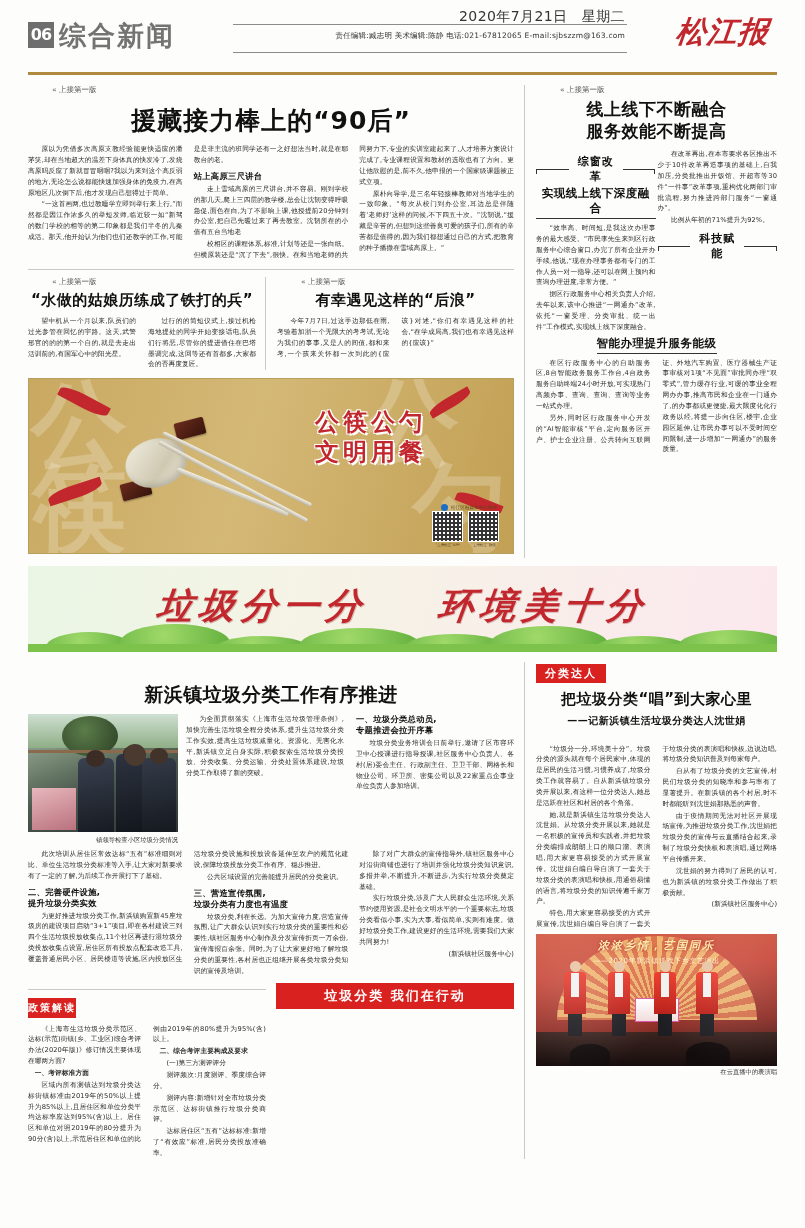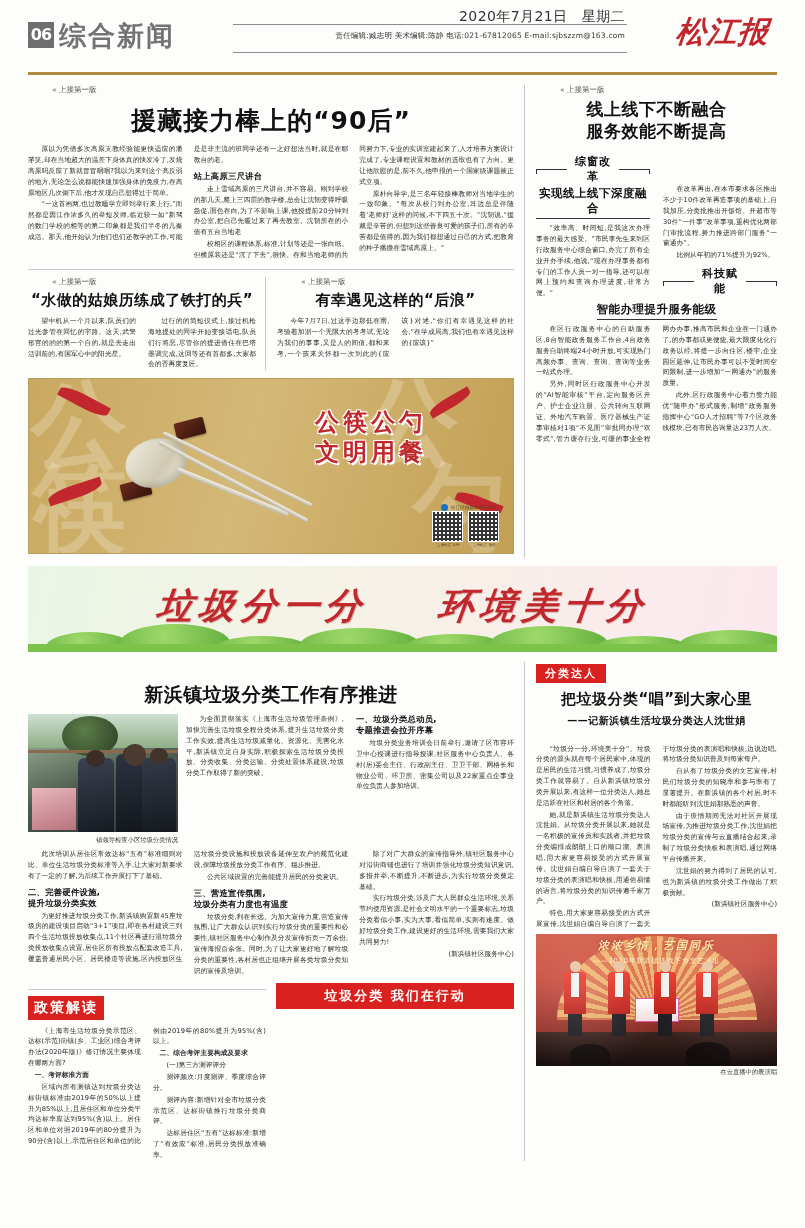--- a/index.html
+++ b/index.html
@@ -200,21 +200,21 @@
   }
   .bush{
     position:absolute;bottom:-10px;border-radius:50% 50% 0 0;
     background:radial-gradient(circle at 40% 30%,#9fd96a,#5fae3a);
   }
   .gb-base{position:absolute;left:0;right:0;bottom:0;height:8px;background:#7cc24b;}
 
   
   .badge-red{
     display:inline-block;background:#d9221f;color:#fff;
-    font-size:14px;font-weight:bold;padding:3px 6px;letter-spacing:2px;
+    font-size:10px;font-weight:bold;padding:3px 0;letter-spacing:2px;
     font-family:"DejaVu Serif","Liberation Serif",serif;
   }
   .badge-red.sm{font-size:11px;padding:2px 9px;}
   .banner-red{
     background:#d9221f;color:#fff;text-align:center;
     font-size:13px;font-weight:bold;letter-spacing:2px;padding:4px 0;
     font-family:"DejaVu Serif","Liberation Serif",serif;
   }
   .sub-dash{
     font-size:10px;font-weight:bold;color:#111;text-align:center;margin:-3px 0 16px;
@@ -390,31 +390,32 @@
 
       </div>
 
       <div class="col-side">
         <div class="contfrom">上接第一版</div>
         <div class="hl-lg">
           <div>线上线下不断融合</div>
           <div>服务效能不断提高</div>
         </div>
 
-        <div style="display:flex;gap:13px;align-items:flex-end;">
+        <div style="display:flex;gap:2px;">
           <div style="width:50%;">
             <div class="kicker-box">
               <div class="kicker-l1">
                 <span class="kb-line l"></span>
                 <span>综窗改革</span>
                 <span class="kb-line r"></span>
               </div>
               <div class="kicker-l2">实现线上线下深度融合</div>
             </div>
             <p class="bt">“效率高、时间短,是我这次办理事务的最大感受。”市民李先生来到区行政服务中心综合窗口,办完了所有企业开办手续,他说,“现在办理事务都有专门的工作人员一对一指导,还可以在网上预约和查询办理进度,非常方便。”</p>
+            <p class="bt">据区行政服务中心相关负责人介绍,去年以来,该中心推进“一网通办”改革,依托“一窗受理、分类审批、统一出件”工作模式,实现线上线下深度融合。</p>
           </div>
           <div style="width:50%;">
             <p class="bt">在改革再出,在本市要求各区推出不少于10件改革再造事项的基础上,自我加压,分类批推出开饭馆、开超市等30件“一件事”改革事项,重构优化两部门审批流程,努力推进跨部门服务“一窗通办”。</p>
             <p class="bt">比例从年初的71%提升为92%。</p>
             <div class="kicker-box">
               <div class="kicker-l1">
                 <span class="kb-line l"></span>
                 <span>科技赋能</span>
                 <span class="kb-line r"></span>
               </div>
@@ -422,21 +423,20 @@
           </div>
         </div>
 
         <div class="kicker-box" style="margin-top:-2px;">
           <div class="kicker-l2">智能办理提升服务能级</div>
         </div>
 
         <div class="tcols2">
           <p class="bt">在区行政服务中心的自助服务区,8台智能政务服务工作台,4台政务服务自助终端24小时开放,可实现热门高频办事、查询、查询、查询等业务一站式办理。</p>
           <p class="bt">另外,同时区行政服务中心开发的“AI智能审核”平台,定向服务区开户、护士企业注册、公共转向互联网证、外地汽车购置、医疗器械生产证事审核对1项“不见面”审批同办理“双零式”,管力缓存行业,可缓的事业全程网办办事,推高市民和企业在一门通办了,的办事都或更便捷,最大限度化化行政务以经,将提一步向住区,楼宇,企业园区延伸,让市民办事可以不受时间空间限制,进一步增加“一网通办”的服务质量。</p>
-          <p class="bt">此外,区行政服务中心着力赞力能优“随申办”形式服务,制增“政务服务指挥中心“GO人才招聘”等7个区政务线模块,已有市民咨询量达23万人次。</p>
         </div>
       </div>
 
     </div>
 
     <div class="gb">
       <div class="bush" style="left:18px;width:86px;height:30px;"></div>
       <div class="bush" style="left:92px;width:110px;height:38px;"></div>
       <div class="bush" style="left:186px;width:96px;height:26px;"></div>
       <div class="bush" style="left:272px;width:120px;height:34px;"></div>

